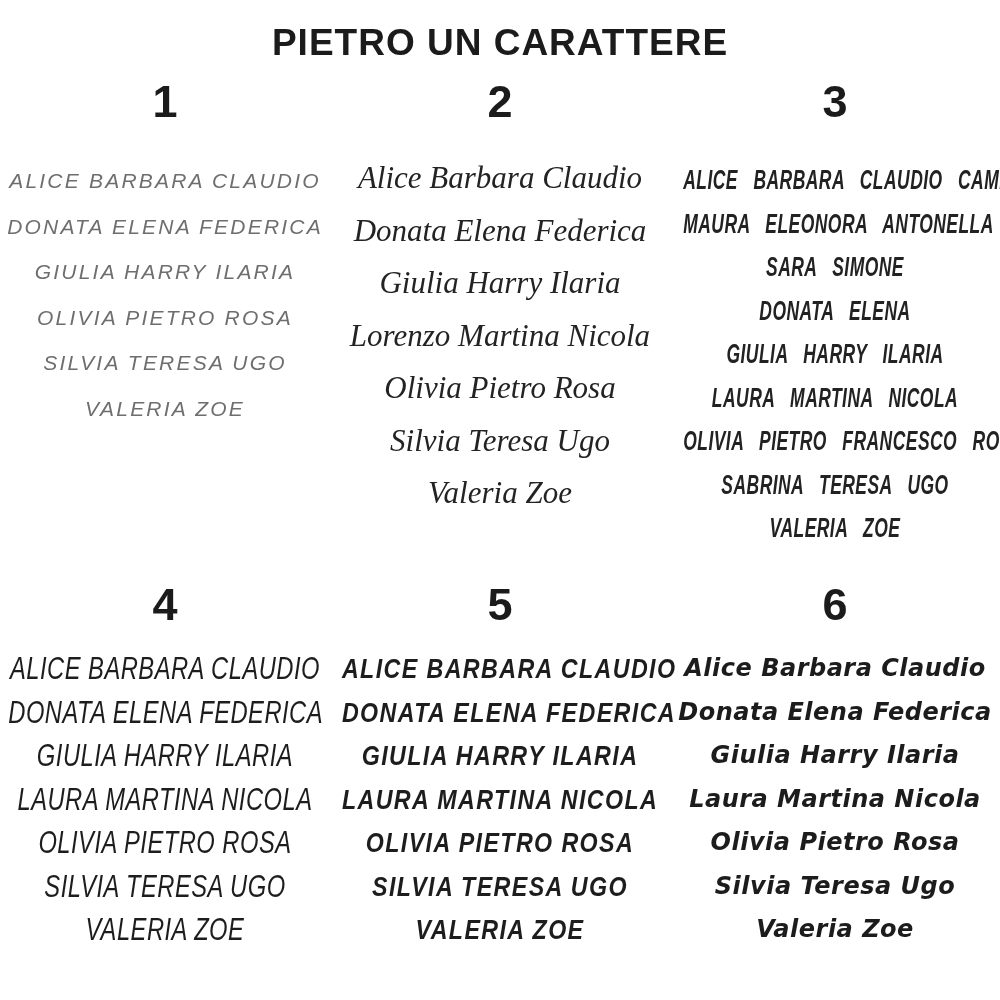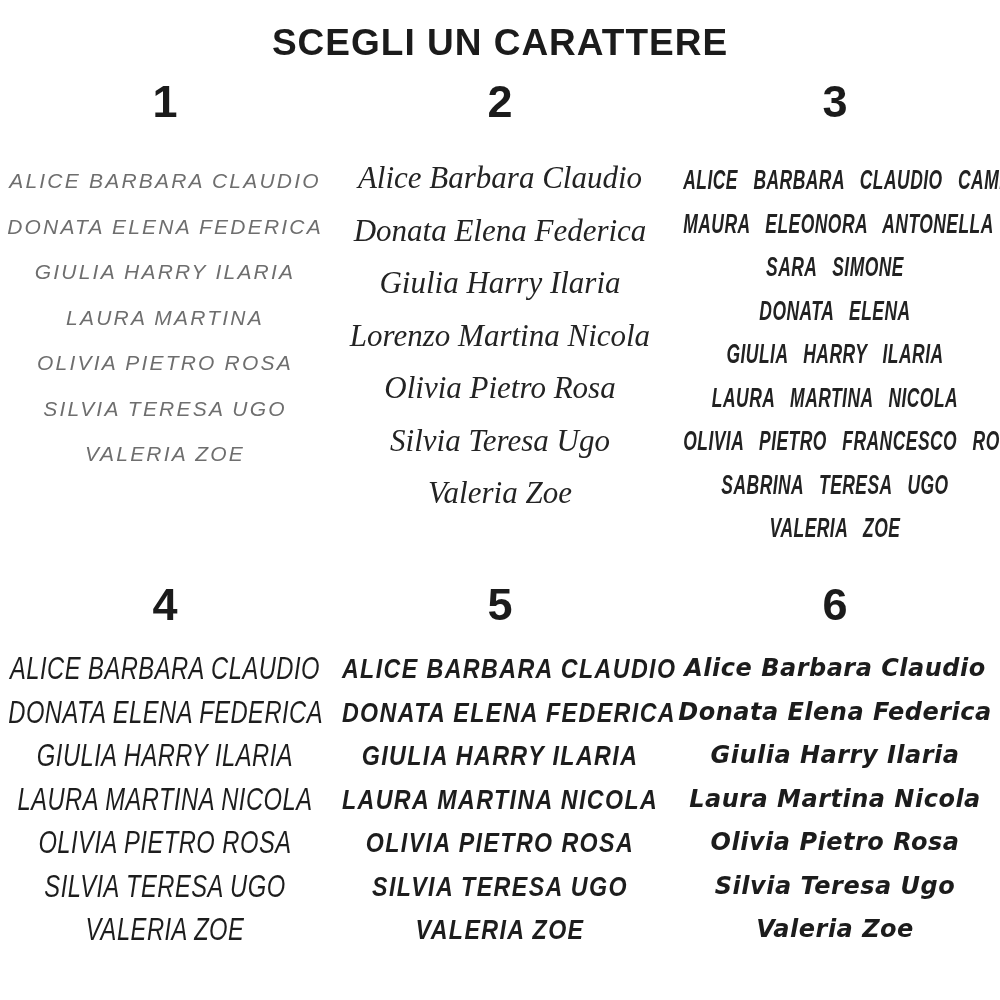--- a/index.html
+++ b/index.html
@@ -117,31 +117,30 @@
     font-size: 24px;
     line-height: 43.5px;
     letter-spacing: 0.5px;
     color: #1c1c1c;
   }
 </style>
 </head>
 <body>
 
 <div class="page">
-  <h1 class="title">SCEGLI UN CARATTERE</h1>
+  <h1 class="title">PIETRO UN CARATTERE</h1>
 
   <div class="grid">
 
     <section class="cell r1 f1">
       <div class="num">1</div>
       <div class="lines">
           <div class="line">ALICE BARBARA CLAUDIO</div>
           <div class="line">DONATA ELENA FEDERICA</div>
           <div class="line">GIULIA HARRY ILARIA</div>
-          <div class="line">LAURA MARTINA</div>
           <div class="line">OLIVIA PIETRO ROSA</div>
           <div class="line">SILVIA TERESA UGO</div>
           <div class="line">VALERIA ZOE</div>
         </div>
     </section>
 
     <section class="cell r1 f2">
       <div class="num">2</div>
       <div class="lines">
           <div class="line">Alice Barbara Claudio</div>

